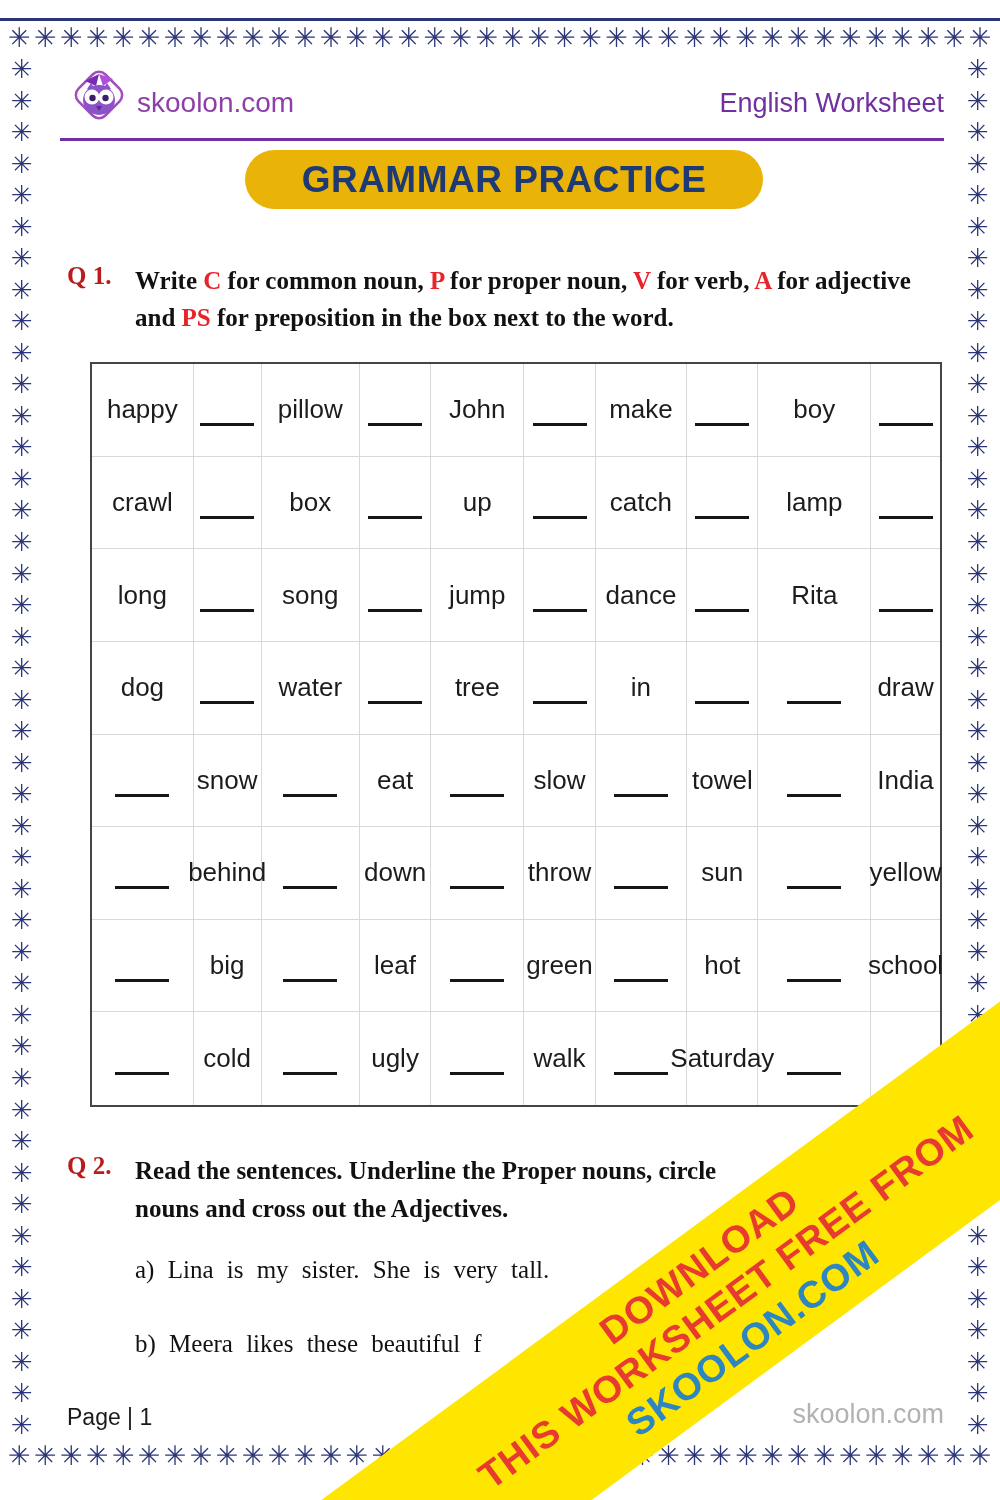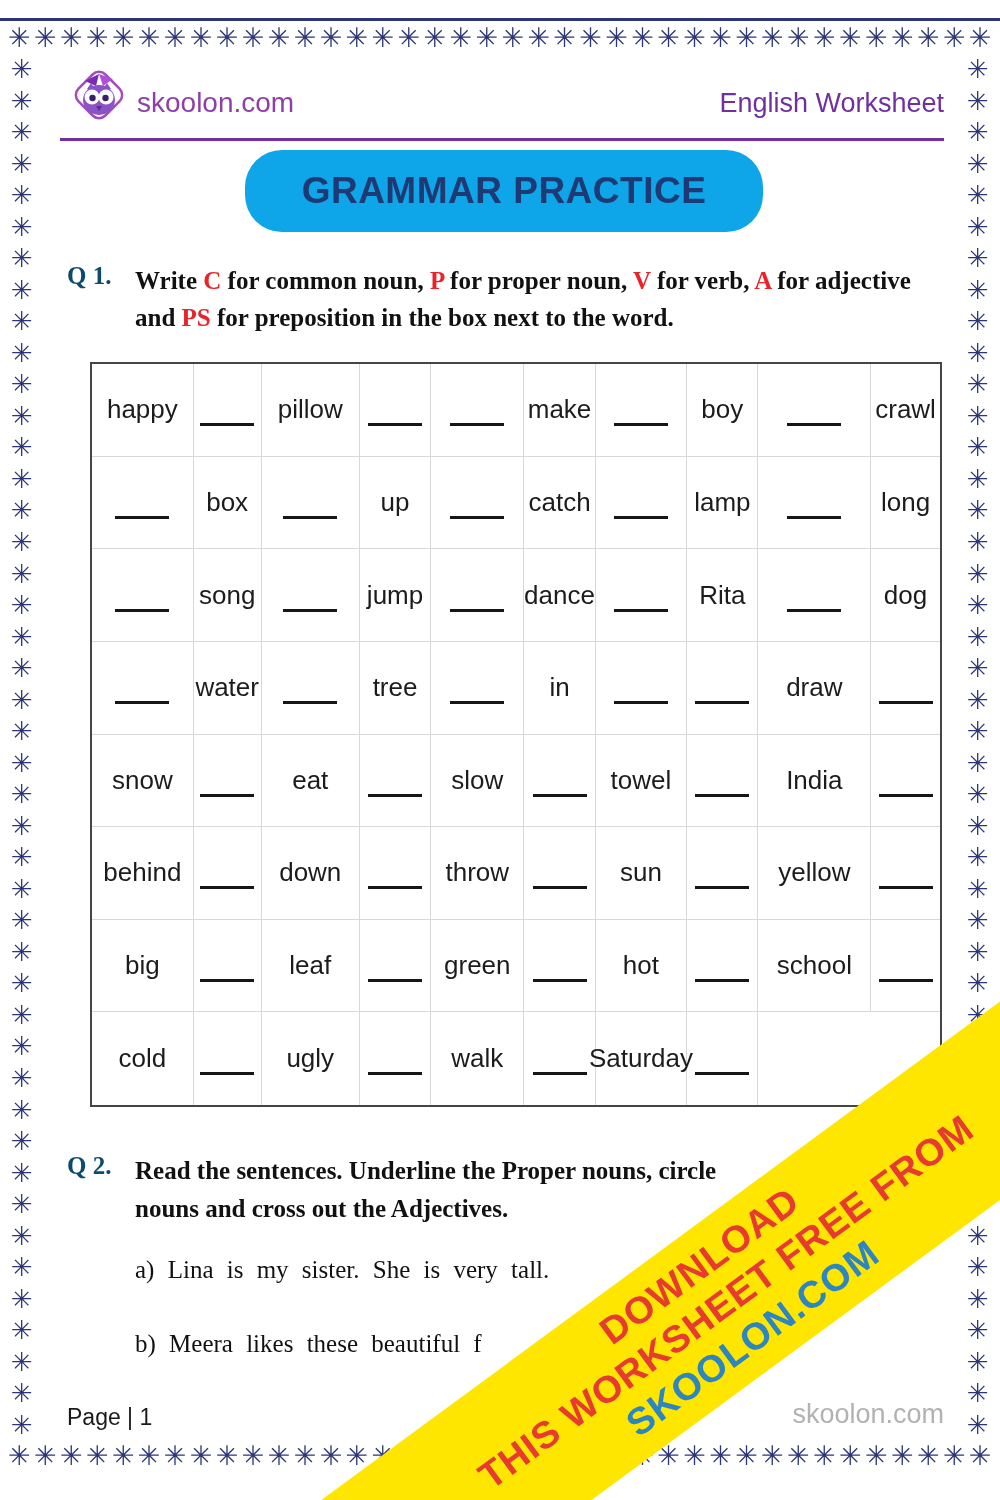--- a/index.html
+++ b/index.html
@@ -18,27 +18,27 @@
   .b-col.left{left:7px;}
   .b-col.right{right:7px;}
 
   
   .logo{position:absolute;left:63px;top:59px;width:72px;height:72px;}
   .brand{position:absolute;left:137px;top:87px;font-size:28px;color:#8e3fa8;}
   .doc-type{position:absolute;right:56px;top:88px;font-size:27px;color:#7030a0;margin-left:9px;}
   .header-rule{position:absolute;left:60px;top:138px;width:884px;height:3px;background:#7030a0;}
 
   
-  .pill{position:absolute;left:245px;top:150px;width:518px;height:82px;background:#0ea5e9;
+  .pill{position:absolute;left:245px;top:150px;width:518px;height:59px;background:#eab308;
         border-radius:37px;display:flex;align-items:center;justify-content:center;}
   .pill span{font-size:37px;font-weight:bold;color:#1e3a74;letter-spacing:.5px;}
 
   
   .q-label{position:absolute;left:67px;font-family:"Liberation Serif",serif;
-           font-weight:bold;font-size:25px;color:#0c4a6e;}
+           font-weight:bold;font-size:25px;color:#b91c1c;}
   .q-text{position:absolute;left:135px;font-family:"Liberation Serif",serif;
           font-weight:bold;font-size:25px;color:#111;}
   .q-line{line-height:37px;white-space:nowrap;}
   .q-line .red{color:#e8232a;}
   .sentence{position:absolute;left:135px;font-family:"Liberation Serif",serif;
             font-size:25px;color:#111;word-spacing:7px;white-space:nowrap;}
 
   
   .word-table{position:absolute;left:90px;top:362px;width:852px;height:745px;
               border:2px solid #454545;box-sizing:border-box;display:grid;
@@ -276,20 +276,23 @@
       </div>
       <div class="cell blank">
         <div class="blank-line"></div>
       </div>
       <div class="cell word">
         <span>pillow</span>
       </div>
       <div class="cell blank">
         <div class="blank-line"></div>
       </div>
+      <div class="cell word">
+        <span>John</span>
+      </div>
       <div class="cell blank">
         <div class="blank-line"></div>
       </div>
       <div class="cell word">
         <span>make</span>
       </div>
       <div class="cell blank">
         <div class="blank-line"></div>
       </div>
       <div class="cell word">

